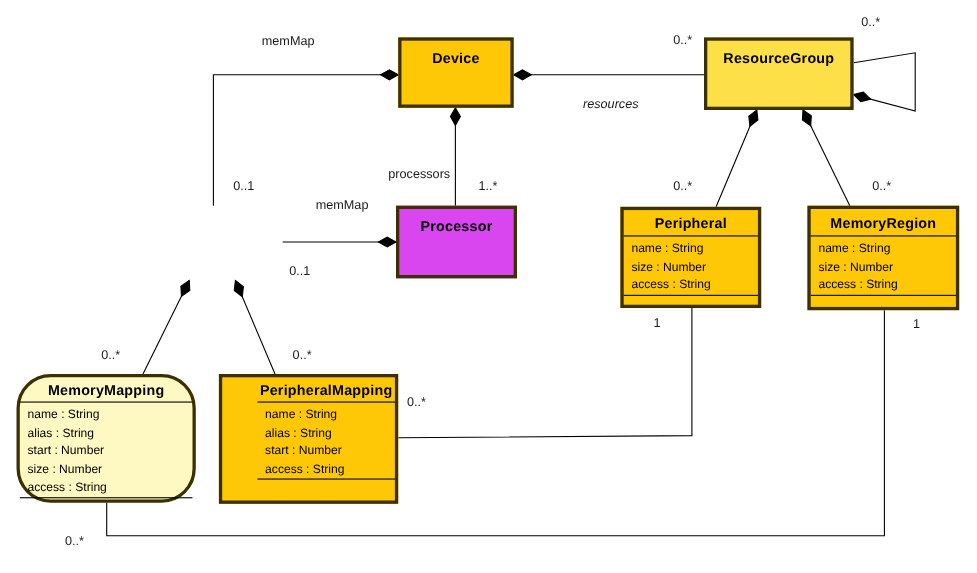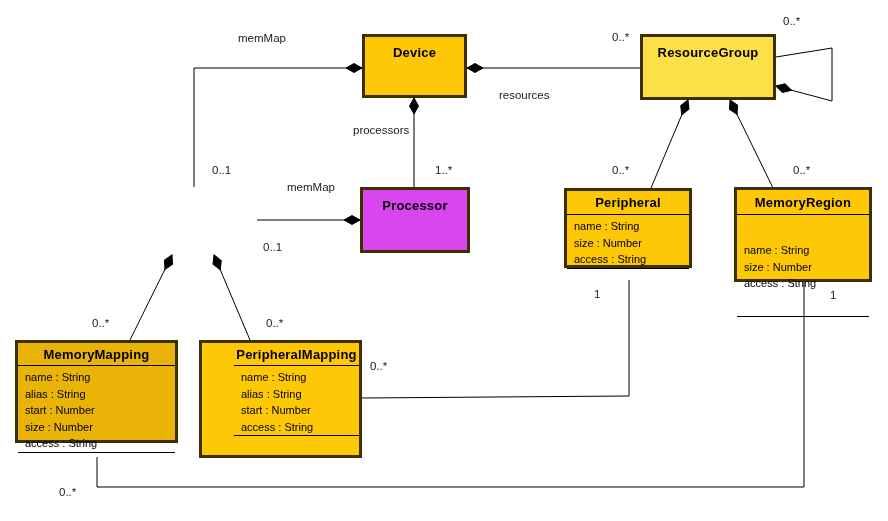--- a/index.html
+++ b/index.html
@@ -75,41 +75,41 @@
 
   <div class="uml-class" style="left: 640px; top: 34px; width: 136px; height: 66px; background: #fde047; border-color: rgb(61, 48, 0);">
     <div class="uml-title">ResourceGroup</div>
   </div>
 
 
   <div class="uml-class" style="left: 360px; top: 187px; width: 110px; height: 66px; background: #d946ef; border-color: rgb(61, 48, 0);">
     <div class="uml-title">Processor</div>
   </div>
 
-  <div class="uml-class compartments" style="left: 564px; top: 188px; width: 128px; height: 80px; background: rgb(255, 200, 7); border-color: rgb(61, 48, 0);">
+  <div class="uml-class compartments" style="left: 564px; top: 188px; width: 128px; height: 92px; background: rgb(255, 200, 7); border-color: rgb(61, 48, 0);">
     <div class="uml-title" style="height:23px;">Peripheral</div>
     <div class="uml-attrs">
       <div>name : String</div>
       <div>size : Number</div>
       <div>access : String</div>
     </div>
     <div class="uml-ops" style="height:11px;"></div>
   </div>
 
-  <div class="uml-class compartments" style="left: 734px; top: 187px; width: 138px; height: 95px; background: rgb(255, 200, 7); border-color: rgb(61, 48, 0); gap: 24px;">
+  <div class="uml-class compartments" style="left: 734px; top: 187px; width: 138px; height: 95px; background: rgb(255, 200, 7); border-color: rgb(61, 48, 0);">
     <div class="uml-title" style="height:24px;">MemoryRegion</div>
     <div class="uml-attrs">
       <div>name : String</div>
       <div>size : Number</div>
       <div>access : String</div>
     </div>
     <div class="uml-ops" style="height:13px;"></div>
   </div>
 
-  <div class="uml-class compartments" style="left: 15px; top: 340px; width: 163px; height: 103px; background: #eab308; border-color: rgb(61, 48, 0);">
+  <div class="uml-class compartments" style="left: 15px; top: 340px; width: 163px; height: 117px; background: #fef9c3; border-color: rgb(61, 48, 0); border-radius: 31px;">
     <div class="uml-title" style="height:22px;">MemoryMapping</div>
     <div class="uml-attrs">
       <div>name : String</div>
       <div>alias : String</div>
       <div>start : Number</div>
       <div>size : Number</div>
       <div>access : String</div>
     </div>
     <div class="uml-ops" style="height:9px;"></div>
   </div>
@@ -120,23 +120,23 @@
       <div>name : String</div>
       <div>alias : String</div>
       <div>start : Number</div>
       <div>access : String</div>
     </div>
     <div class="uml-ops" style="height:22px;"></div>
   </div>
 
   <span class="edge-label" style="left:238px;top:32px;">memMap</span>
   <span class="edge-label" style="left:212px;top:164px;">0..1</span>
-  <span class="edge-label" style="left:353px;top:124px;">processors</span>
+  <span class="edge-label" style="left:353px;top:153px;">processors</span>
   <span class="edge-label" style="left:435px;top:164px;">1..*</span>
-  <span class="edge-label" style="left:499px;top:89px;">resources</span>
+  <span class="edge-label" style="left:530px;top:89px;font-style:italic;">resources</span>
   <span class="edge-label" style="left:612px;top:31px;">0..*</span>
   <span class="edge-label" style="left:783px;top:15px;">0..*</span>
   <span class="edge-label" style="left:287px;top:181px;">memMap</span>
   <span class="edge-label" style="left:263px;top:241px;">0..1</span>
   <span class="edge-label" style="left:612px;top:164px;">0..*</span>
   <span class="edge-label" style="left:793px;top:164px;">0..*</span>
   <span class="edge-label" style="left:92px;top:317px;">0..*</span>
   <span class="edge-label" style="left:266px;top:317px;">0..*</span>
   <span class="edge-label" style="left:370px;top:360px;">0..*</span>
   <span class="edge-label" style="left:594px;top:288px;">1</span>

